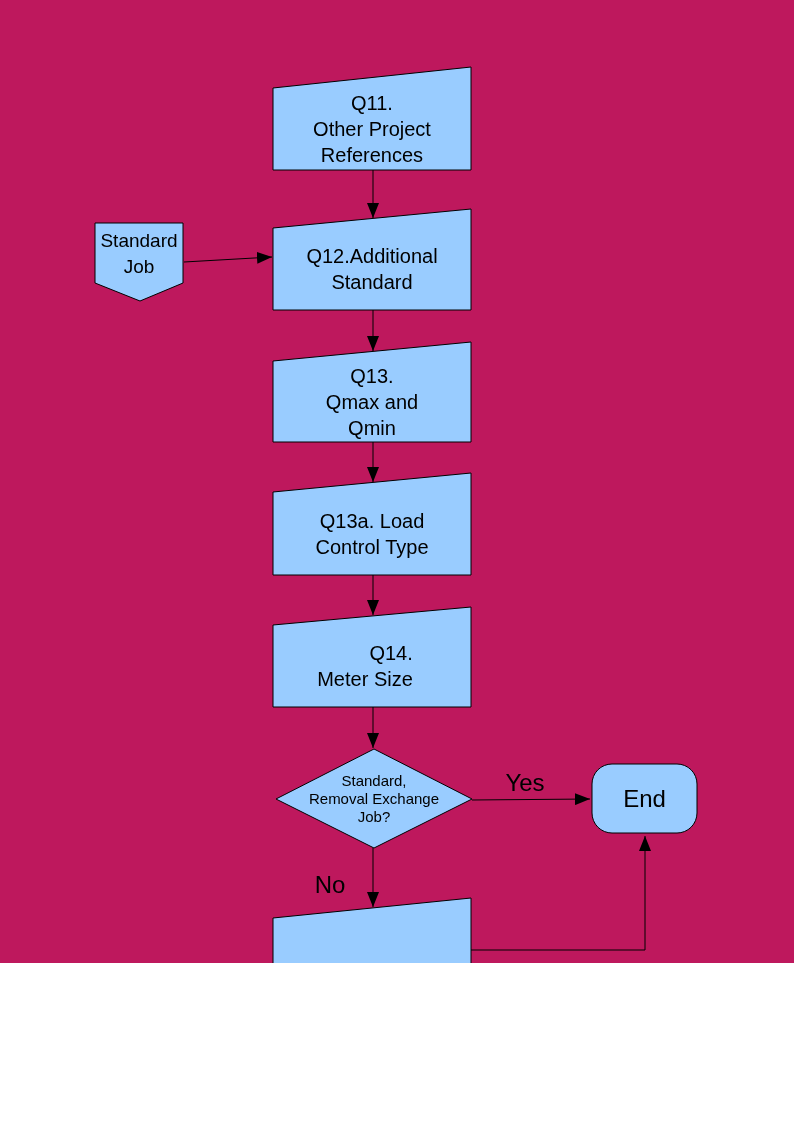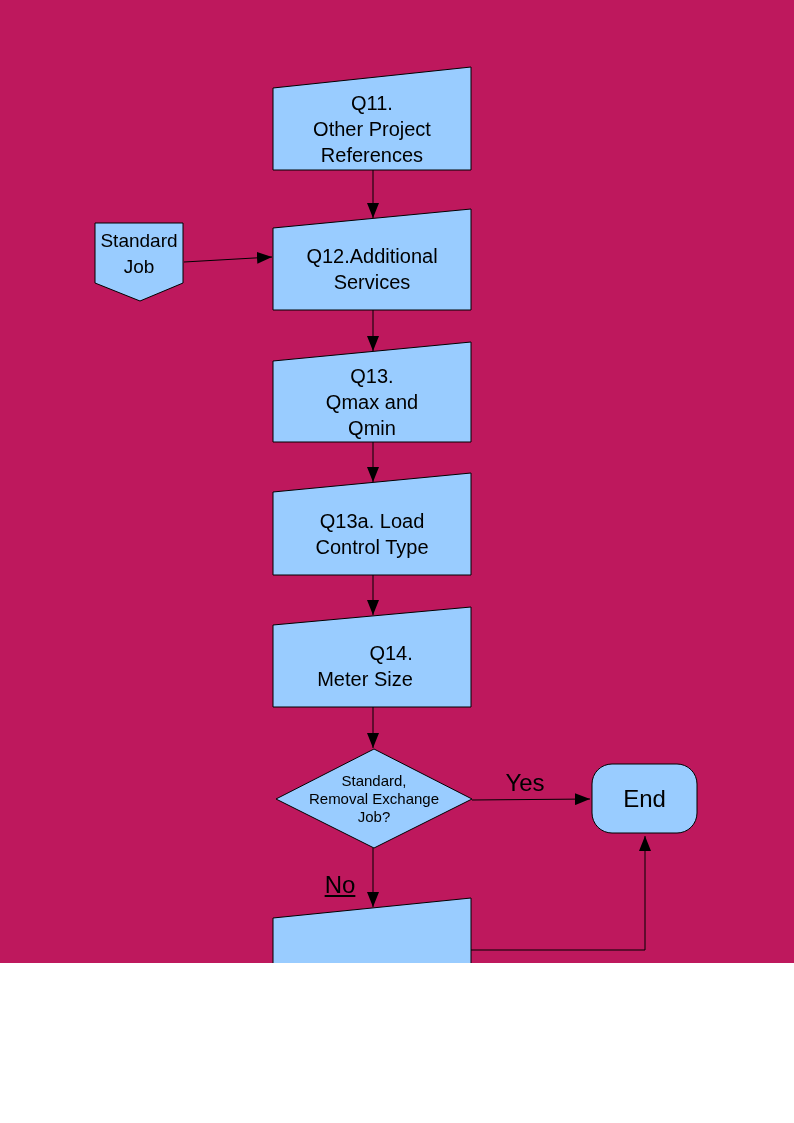--- a/index.html
+++ b/index.html
@@ -82,36 +82,36 @@
   </svg>
 
   <div class="node-label box-label" style="left:273px; top:88px; width:198px; height:82px;">Q11.
 Other Project
 References</div>
 
   <div class="node-label sj-label" style="left:95px; top:224px; width:88px; height:60px;text-align:center;">Standard
 Job</div>
 
   <div class="node-label box-label" style="left:273px; top:228px; width:198px; height:82px;">Q12.Additional
-Services</div>
+Standard</div>
 
   <div class="node-label box-label" style="left:273px; top:361px; width:198px; height:81px;">Q13.
 Qmax and
 Qmin</div>
 
   <div class="node-label box-label" style="left:273px; top:492px; width:198px; height:83px;">Q13a. Load
 Control Type</div>
 
   <div class="node-label box-label" style="left:266px; top:625px; width:198px; height:82px;text-align:right;">Q14.
 Meter Size</div>
 
   <div class="node-label decision-label" style="left:286px; top:751px; width:176px; height:95px;">Standard,
 Removal Exchange
 Job?</div>
 
   <div class="node-label end-label" style="left:592px; top:764px; width:105px; height:69px;">End</div>
 
 
   <div class="edge-label" style="left:497px; top:769px; width:56px;">Yes</div>
 
-  <div class="edge-label" style="left:318px; top:871px; width:44px;text-decoration:underline;">No</div>
+  <div class="edge-label" style="left:308px; top:871px; width:44px;">No</div>
 
 </div>
 
 </body></html>

